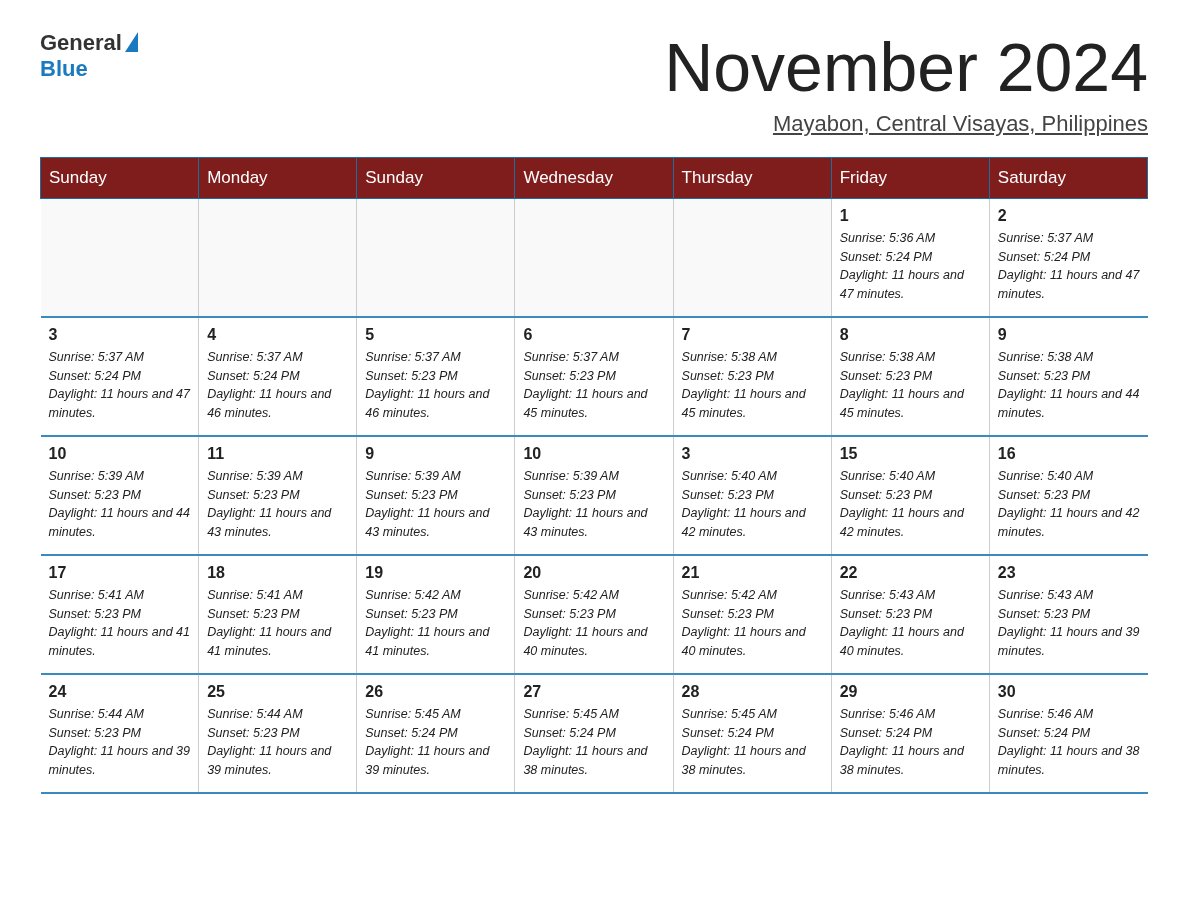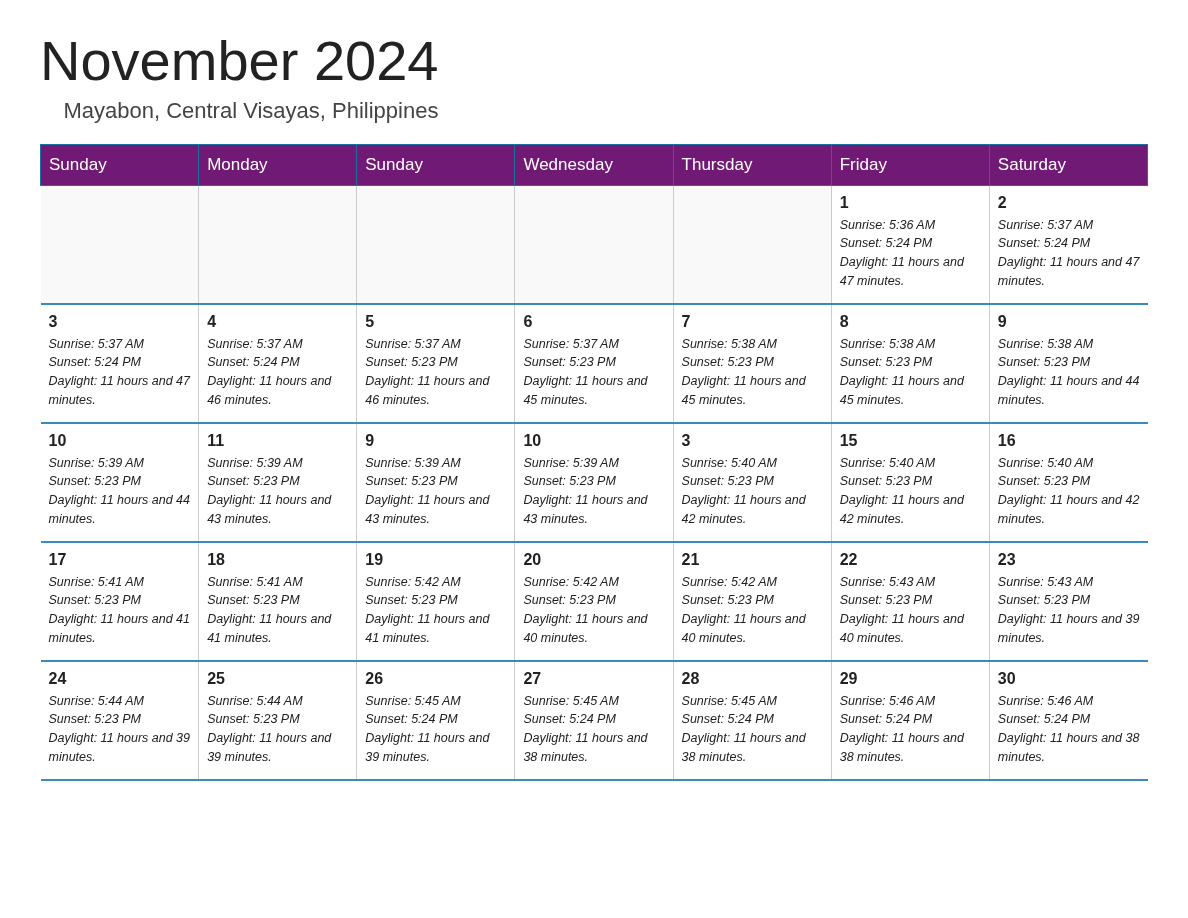--- a/index.html
+++ b/index.html
@@ -22,37 +22,38 @@
       align-items: flex-start;
     }
     .logo-row {
       display: flex;
       align-items: center;
     }
     .title-area {
       text-align: right;
     }
     .month-title {
-      font-size: 56px;
+      font-size: 68px;
       font-weight: normal;
       color: #222;
       line-height: 1.1;
     }
     .location-title {
       font-size: 22px;
       color: #444;
       margin-top: 6px;
+      text-decoration: underline;
     }
     table {
       width: 100%;
       border-collapse: collapse;
       table-layout: fixed;
     }
     thead tr {
-      background-color: #701a75;
+      background-color: #7f1d1d;
     }
     thead th {
       color: #fff;
       font-size: 17px;
       font-weight: normal;
       padding: 10px 8px;
       text-align: left;
       border: 1px solid #1a6fa0;
     }
     tbody tr {
@@ -87,20 +88,29 @@
       background: #f9f9f9;
     }
     tbody tr:nth-child(even) {
       background: #fff;
     }
   </style>
 </head>
 <body>
 
 <div class="header">
+  <div class="logo-area">
+    <div class="logo-row">
+      <span style="font-size:22px;font-weight:bold;color:#333;">General</span>
+      <div style="width:0;height:0;border-left:13px solid transparent;border-bottom:20px solid #1a7abf;margin-left:3px;margin-top:-2px;"></div>
+    </div>
+    <div>
+      <span style="font-size:22px;font-weight:bold;color:#1a7abf;">Blue</span>
+    </div>
+  </div>
   <div class="title-area">
     <div class="month-title">November 2024</div>
     <div class="location-title">Mayabon, Central Visayas, Philippines</div>
   </div>
 </div>
 
 <table>
   <thead>
     <tr>
     <th>Sunday</th>

